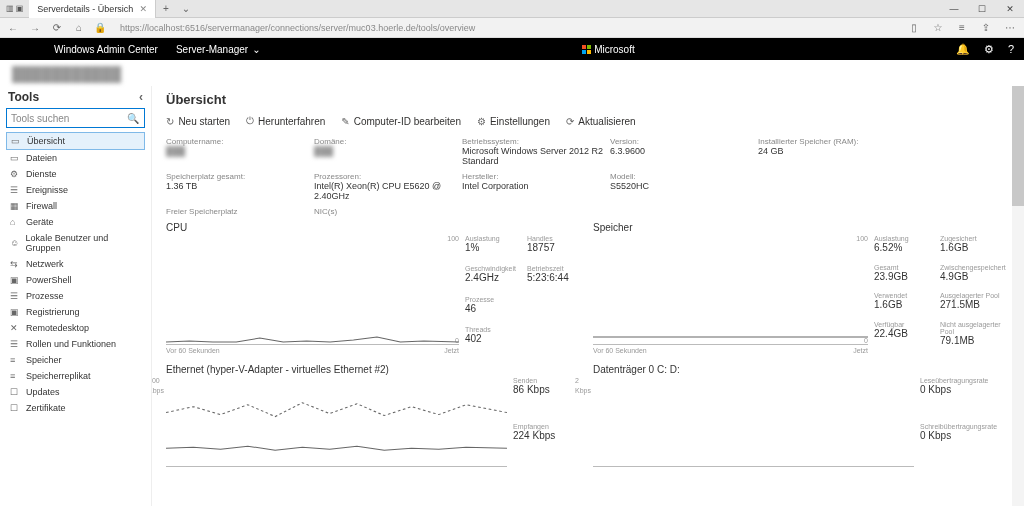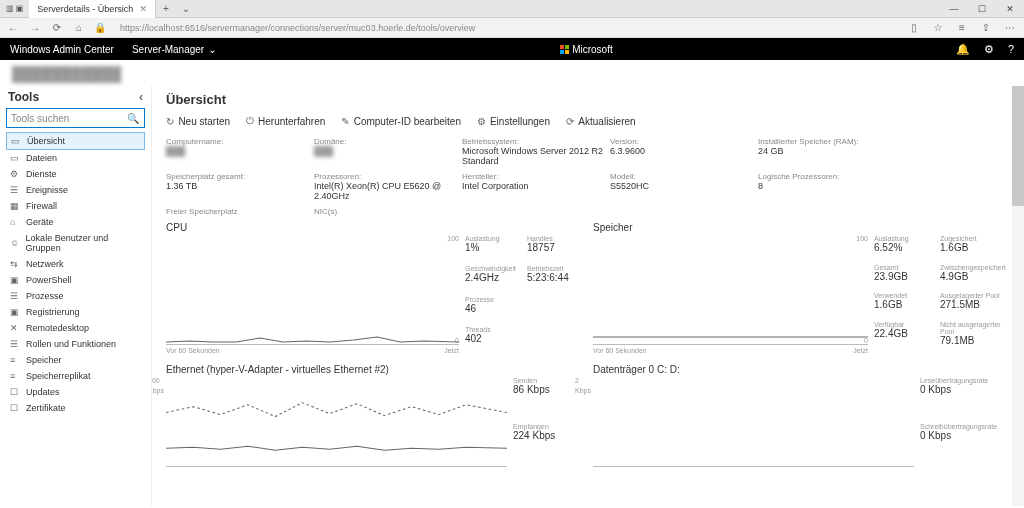--- a/index.html
+++ b/index.html
@@ -9,21 +9,21 @@
   .titlebar .tab{background:#ffffff;height:18px;display:flex;align-items:center;padding:0 8px;font-size:9px;border-right:1px solid #ccc;min-width:110px;gap:6px;}
   .titlebar .tab .close{color:#888;}
   .titlebar .newtab{width:20px;text-align:center;color:#666;cursor:pointer;}
   .titlebar .spacer{flex:1;}
   .titlebar .winbtn{width:28px;text-align:center;color:#444;font-size:9px;}
   .addrbar{height:20px;background:#f2f2f2;display:flex;align-items:center;padding:0 6px;gap:8px;border-bottom:1px solid #ddd;}
   .addrbar .navbtn{color:#666;font-size:10px;width:14px;text-align:center;}
   .addrbar .url{flex:1;color:#888;font-size:9px;padding:0 4px;white-space:nowrap;overflow:hidden;}
   .addrbar .iconbtn{color:#666;font-size:10px;width:16px;text-align:center;}
   .appbar{height:22px;background:#000;color:#fff;display:flex;align-items:center;padding:0 10px;font-size:10px;}
-  .appbar .brand{margin-right:18px;}
+  .appbar .brand{margin-right:18px;margin-left:44px;}
   .appbar .context{display:flex;align-items:center;gap:4px;}
   .appbar .center{flex:1;text-align:center;color:#fff;display:flex;justify-content:center;align-items:center;gap:3px;}
   .ms-logo{display:inline-grid;grid-template-columns:4px 4px;grid-template-rows:4px 4px;gap:1px;}
   .ms-logo span:nth-child(1){background:#f25022;}
   .ms-logo span:nth-child(2){background:#7fba00;}
   .ms-logo span:nth-child(3){background:#00a4ef;}
   .ms-logo span:nth-child(4){background:#ffb900;}
   .appbar .right{display:flex;gap:14px;font-size:11px;}
   .servername{padding:6px 12px 4px 12px;font-size:14px;font-weight:600;color:#999;filter:blur(2px);}
   .layout{display:flex;height:420px;}
@@ -260,24 +260,20 @@
           <div class="val">Intel(R) Xeon(R) CPU E5620 @ 2.40GHz</div>
         </div>
         <div class="info">
           <div class="lbl">Hersteller:</div>
           <div class="val">Intel Corporation</div>
         </div>
         <div class="info">
           <div class="lbl">Modell:</div>
           <div class="val">S5520HC</div>
         </div>
-        <div class="info">
-          <div class="lbl">Logische Prozessoren:</div>
-          <div class="val">8</div>
-        </div>
       </div>
     <div class="infogrid" id="info3" style="margin-top:4px;">
         <div class="info">
           <div class="lbl">Freier Speicherplatz</div>
           <div class="val"></div>
         </div>
         <div class="info">
           <div class="lbl">NIC(s)</div>
           <div class="val"></div>
         </div>

